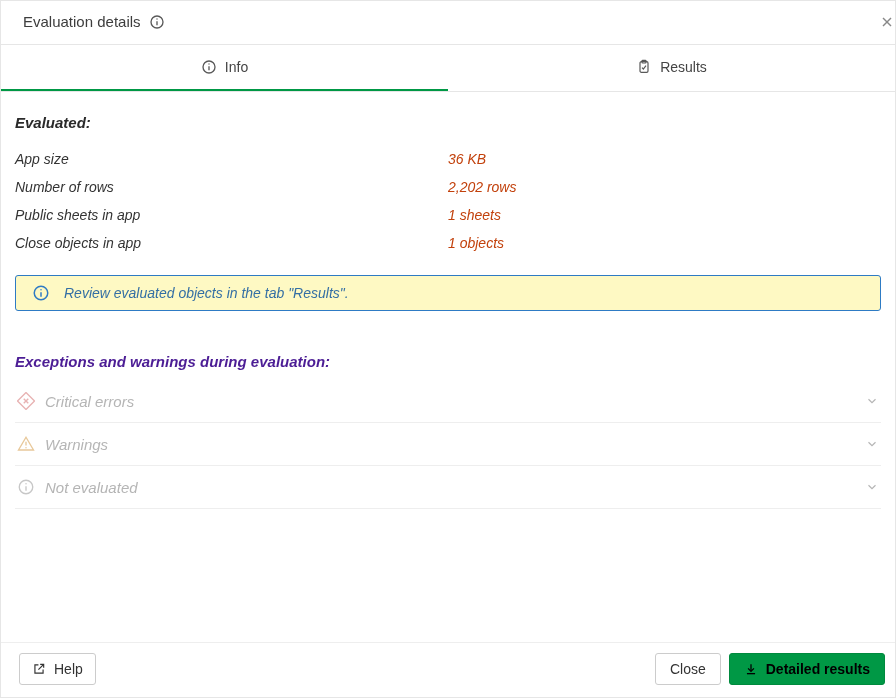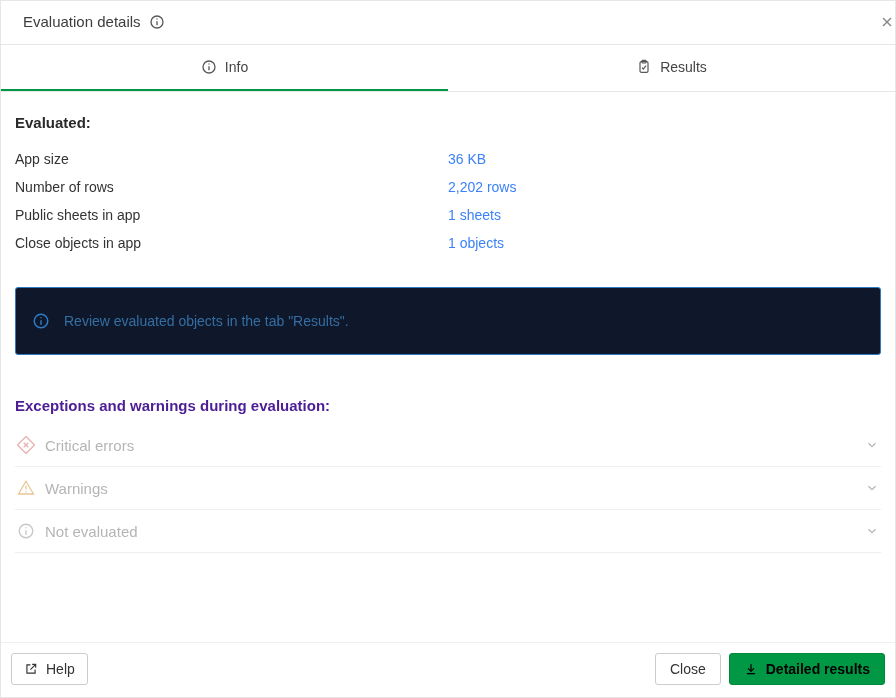--- a/index.html
+++ b/index.html
@@ -64,20 +64,21 @@
   .tab.active {
     border-bottom: 2px solid #009845;
   }
   .tab .icon {
     color: #595959;
   }
   .body {
     flex: 1;
     padding: 14px 14px 0 14px;
     overflow: auto;
+    font-style: italic;
   }
   .section-title {
     font-weight: 700;
     font-size: 15px;
     color: #2a2a2a;
     margin: 8px 0 14px 0;
   }
   .kv-table {
     width: 100%;
   }
@@ -87,32 +88,32 @@
     font-size: 14px;
     color: #333;
   }
   .kv-key {
     width: 50%;
     font-weight: 400;
     color: #333;
   }
   .kv-val {
     width: 50%;
-    color: #3b82f6;
+    color: #c2410c;
   }
   .alert-info {
-    margin-top: 30px;
+    margin-top: 18px;
     border: 1px solid #2e7bc4;
     border-radius: 3px;
-    padding: 24px 16px;
+    padding: 8px 16px;
     display: flex;
     align-items: center;
     gap: 14px;
     color: #2b6aa8;
-    background: #0f172a;
+    background: #fef9c3;
   }
   .alert-info .icon { color: #2e7bc4; }
   .alert-text { color: #346fa4; font-size: 14px; }
   .section2-title {
     font-weight: 700;
     font-size: 15px;
     color: #4c1d95;
     margin: 42px 0 10px 0;
   }
   .accordion {
@@ -132,21 +133,21 @@
     margin-left: auto;
     color: #b5b5b5;
   }
   .acc-item.critical .acc-icon { color: #e8b3b3; }
   .acc-item.warning .acc-icon { color: #e8c89a; }
   .acc-item.noteval .acc-icon { color: #c7c7c7; }
 
   .footer {
     display: flex;
     align-items: center;
-    padding: 10px 10px 12px 10px;
+    padding: 10px 10px 12px 18px;
     border-top: 1px solid #eee;
     gap: 8px;
   }
   .btn {
     display: inline-flex;
     align-items: center;
     gap: 8px;
     height: 32px;
     padding: 0 14px;
     border: 1px solid #ccc;

